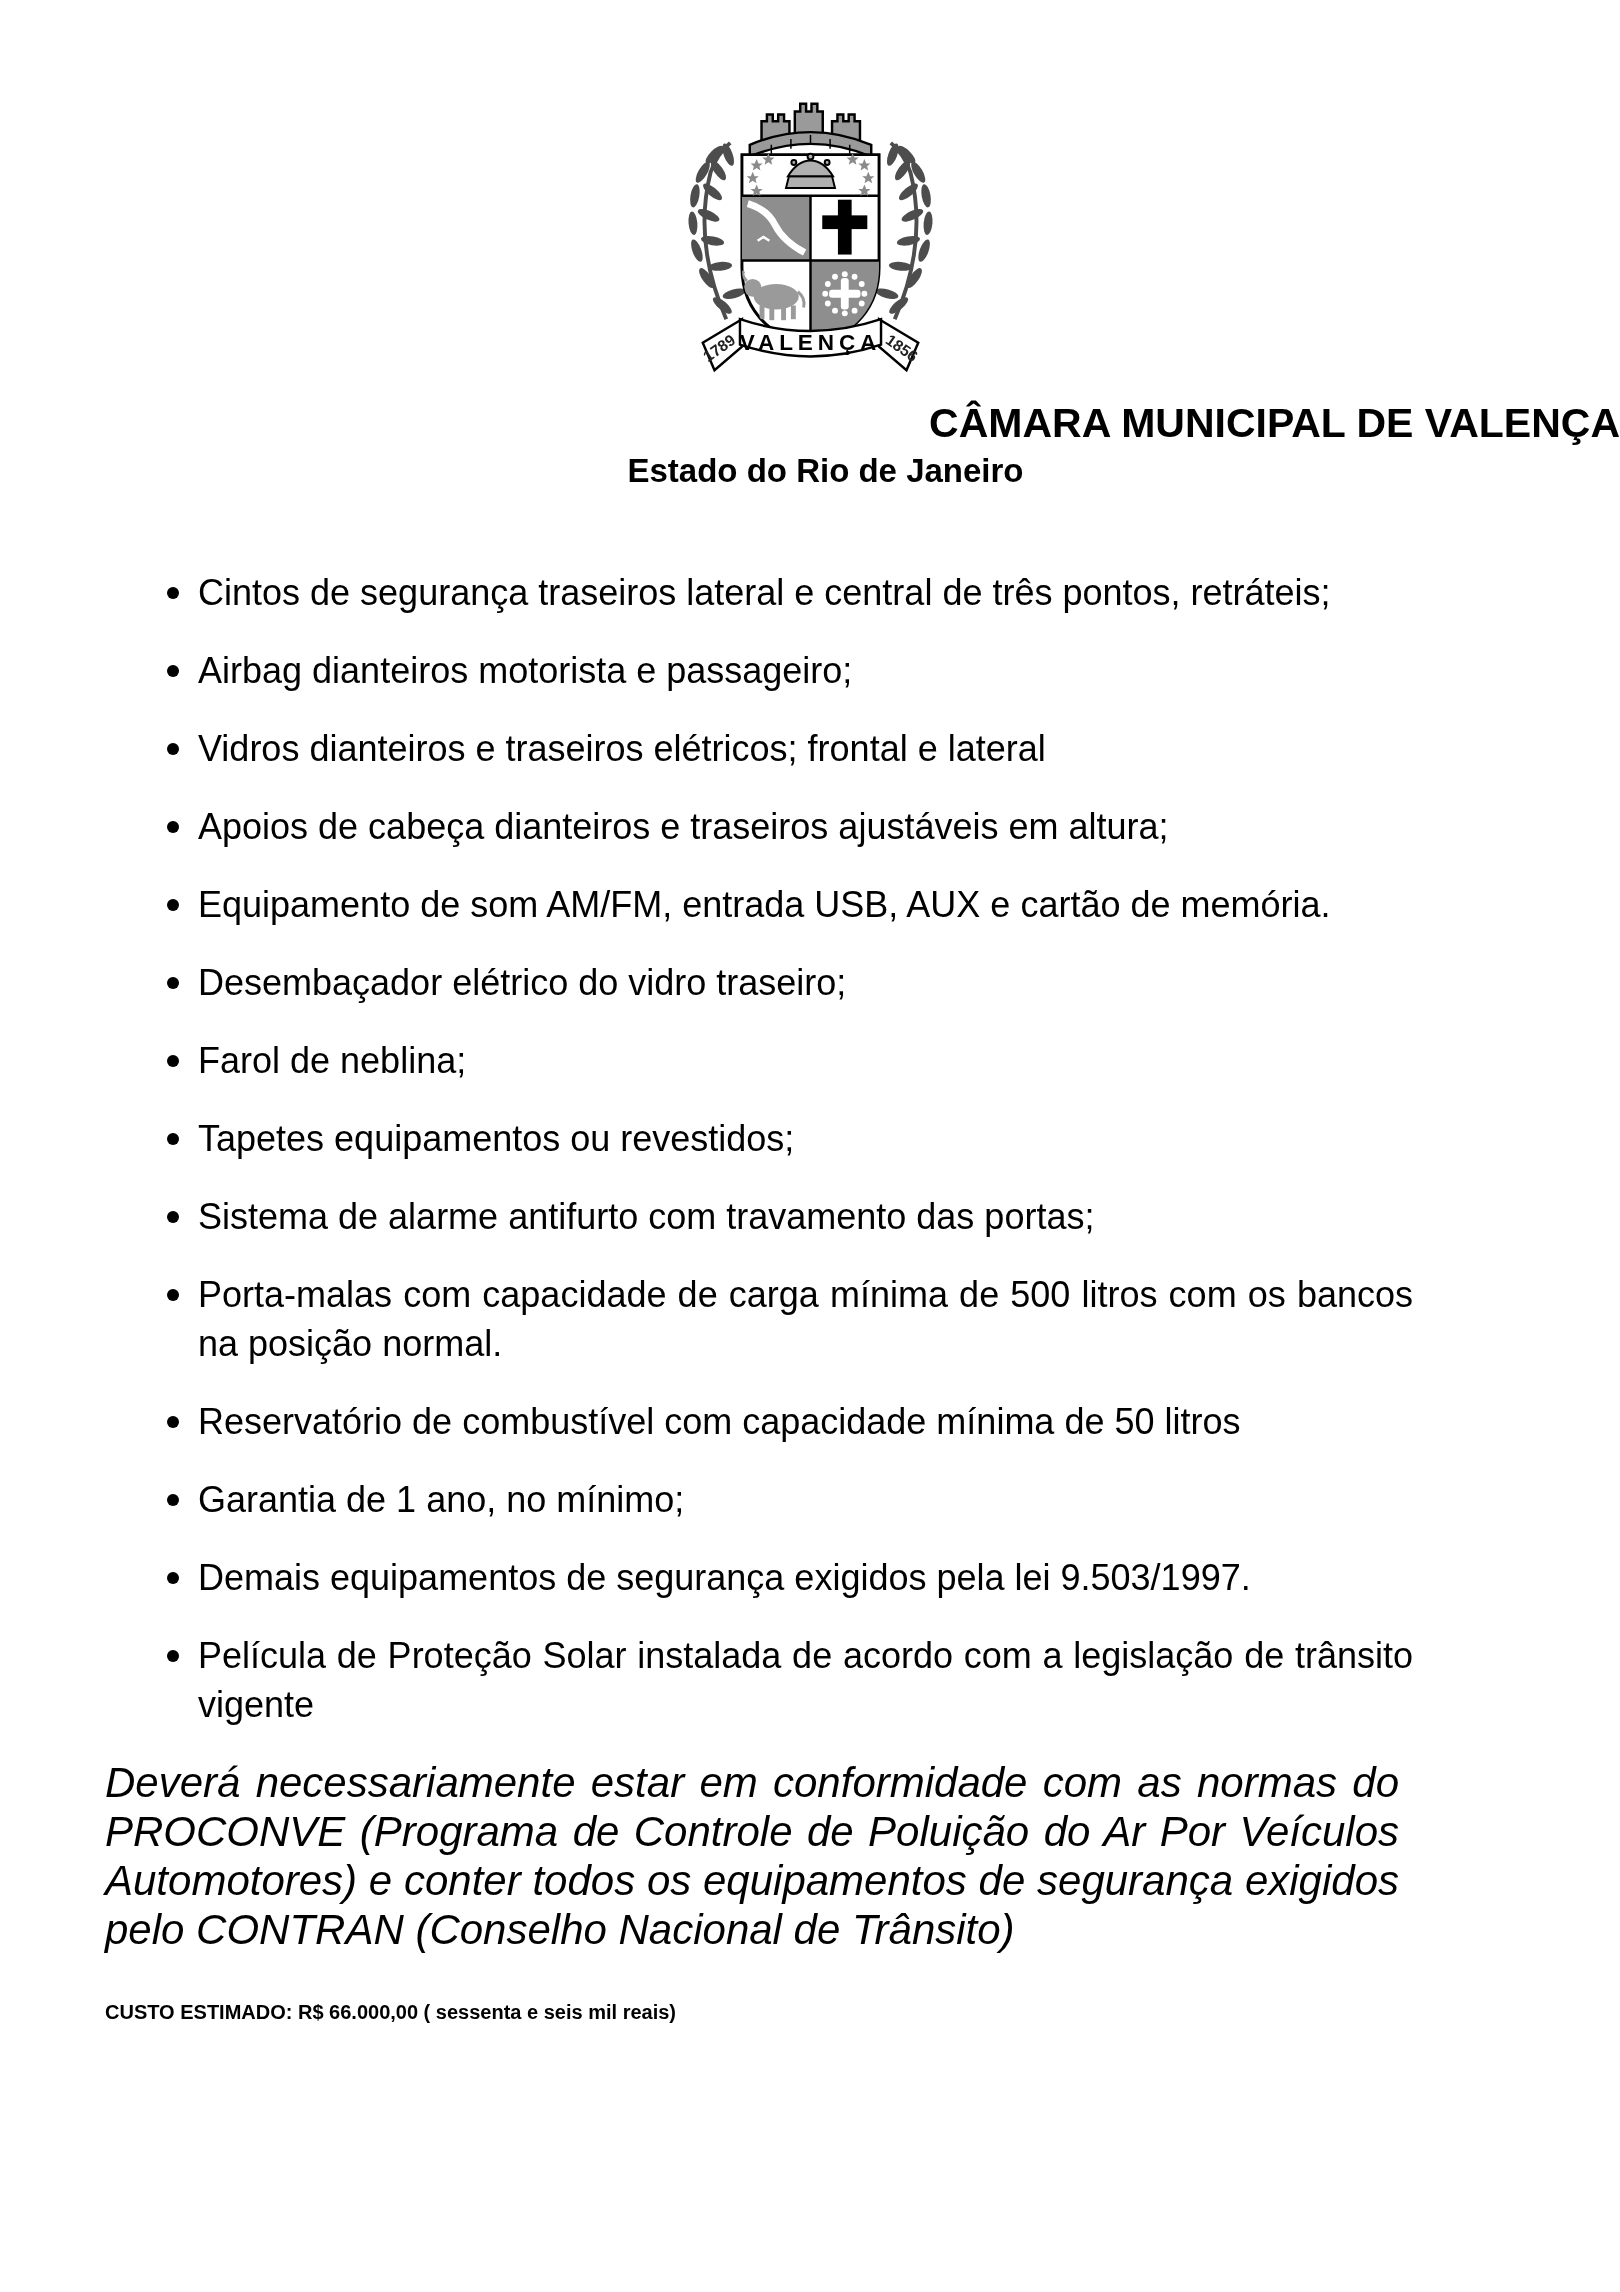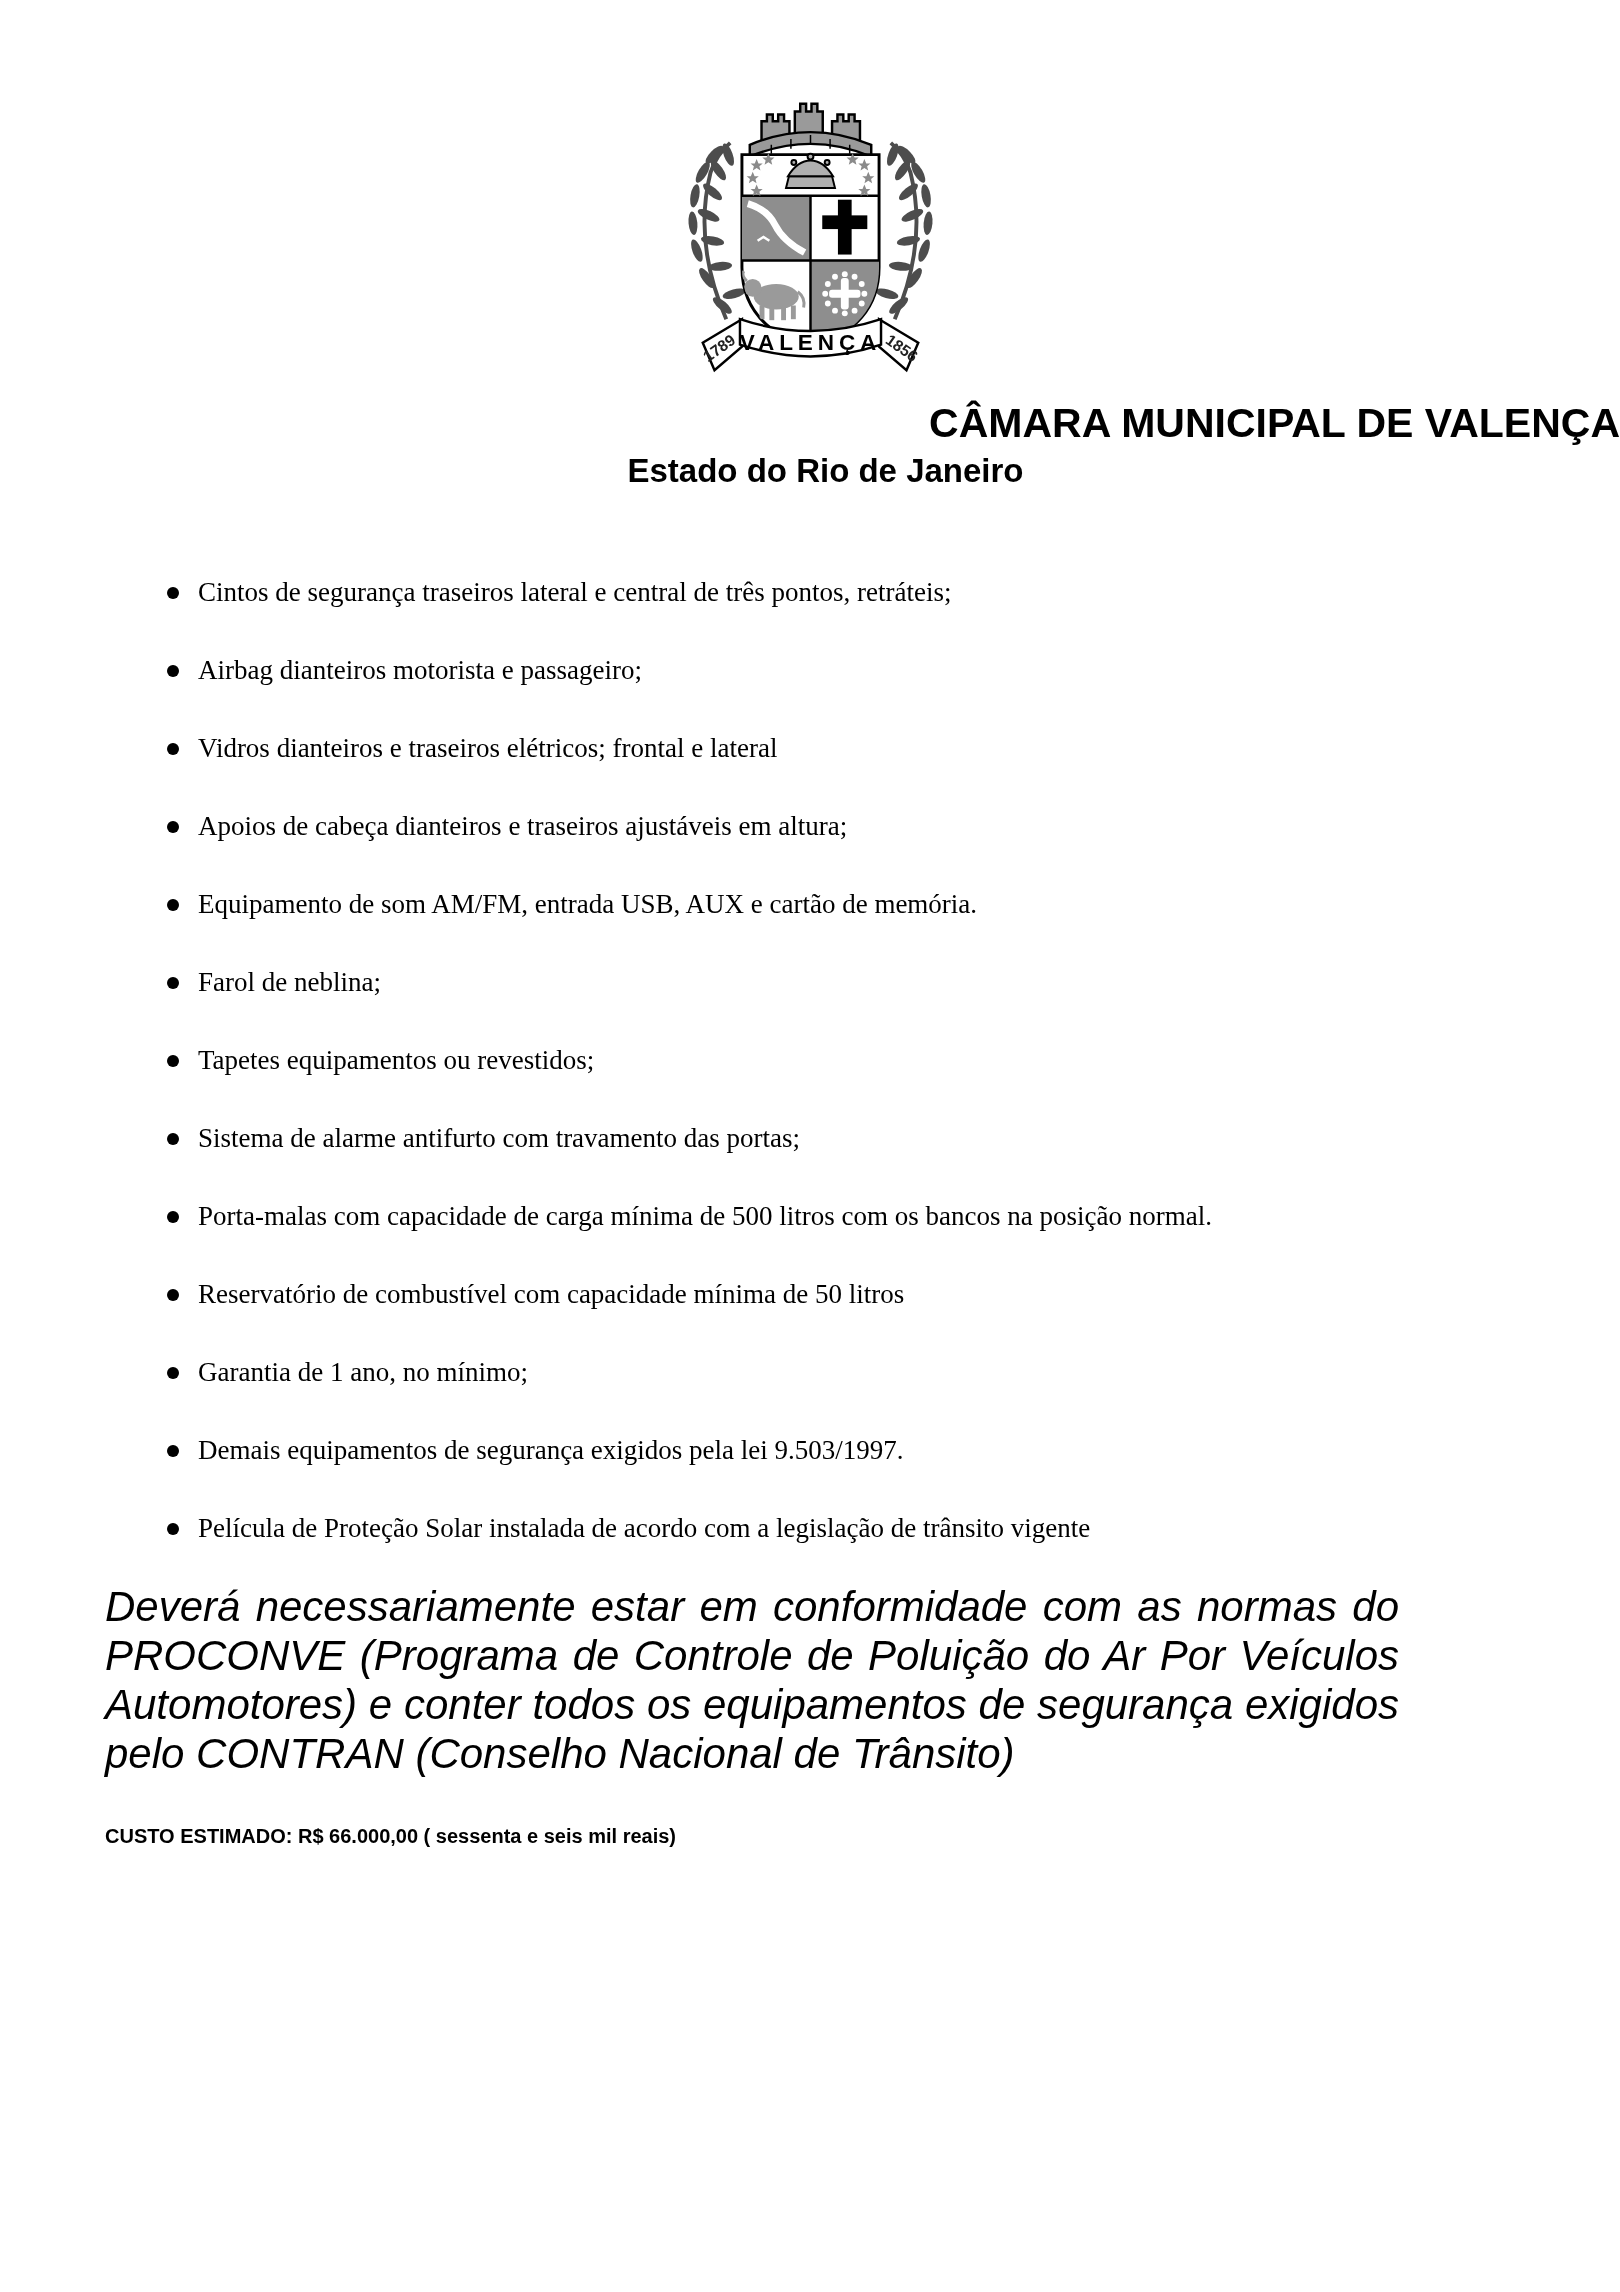--- a/index.html
+++ b/index.html
@@ -42,24 +42,23 @@
     margin: 0;
     padding: 0;
     width: 1308px;
   }
   ul.req-list li {
     position: relative;
     box-sizing: border-box;
     width: 1308px;
     padding-left: 93px;
     margin-bottom: 29px;
-    font-size: 27px;
+    font-size: 36px;
     line-height: 49px;
     text-align: justify;
-    font-family: Liberation Serif, serif;
   }
   ul.req-list li .bullet {
     position: absolute;
     left: 62px;
     top: 18.6px;
     width: 11.8px;
     height: 11.8px;
     border-radius: 50%;
     background: #000;
   }
@@ -218,20 +217,24 @@
         <li>
         <span class="bullet"></span>
         <span class="item-text">Apoios de cabeça dianteiros e traseiros ajustáveis em altura;</span>
       </li>
         <li>
         <span class="bullet"></span>
         <span class="item-text">Equipamento de som AM/FM, entrada USB, AUX e cartão de memória.</span>
       </li>
         <li>
         <span class="bullet"></span>
+        <span class="item-text">Desembaçador elétrico do vidro traseiro;</span>
+      </li>
+        <li>
+        <span class="bullet"></span>
         <span class="item-text">Farol de neblina;</span>
       </li>
         <li>
         <span class="bullet"></span>
         <span class="item-text">Tapetes equipamentos ou revestidos;</span>
       </li>
         <li>
         <span class="bullet"></span>
         <span class="item-text">Sistema de alarme antifurto com travamento das portas;</span>
       </li>

